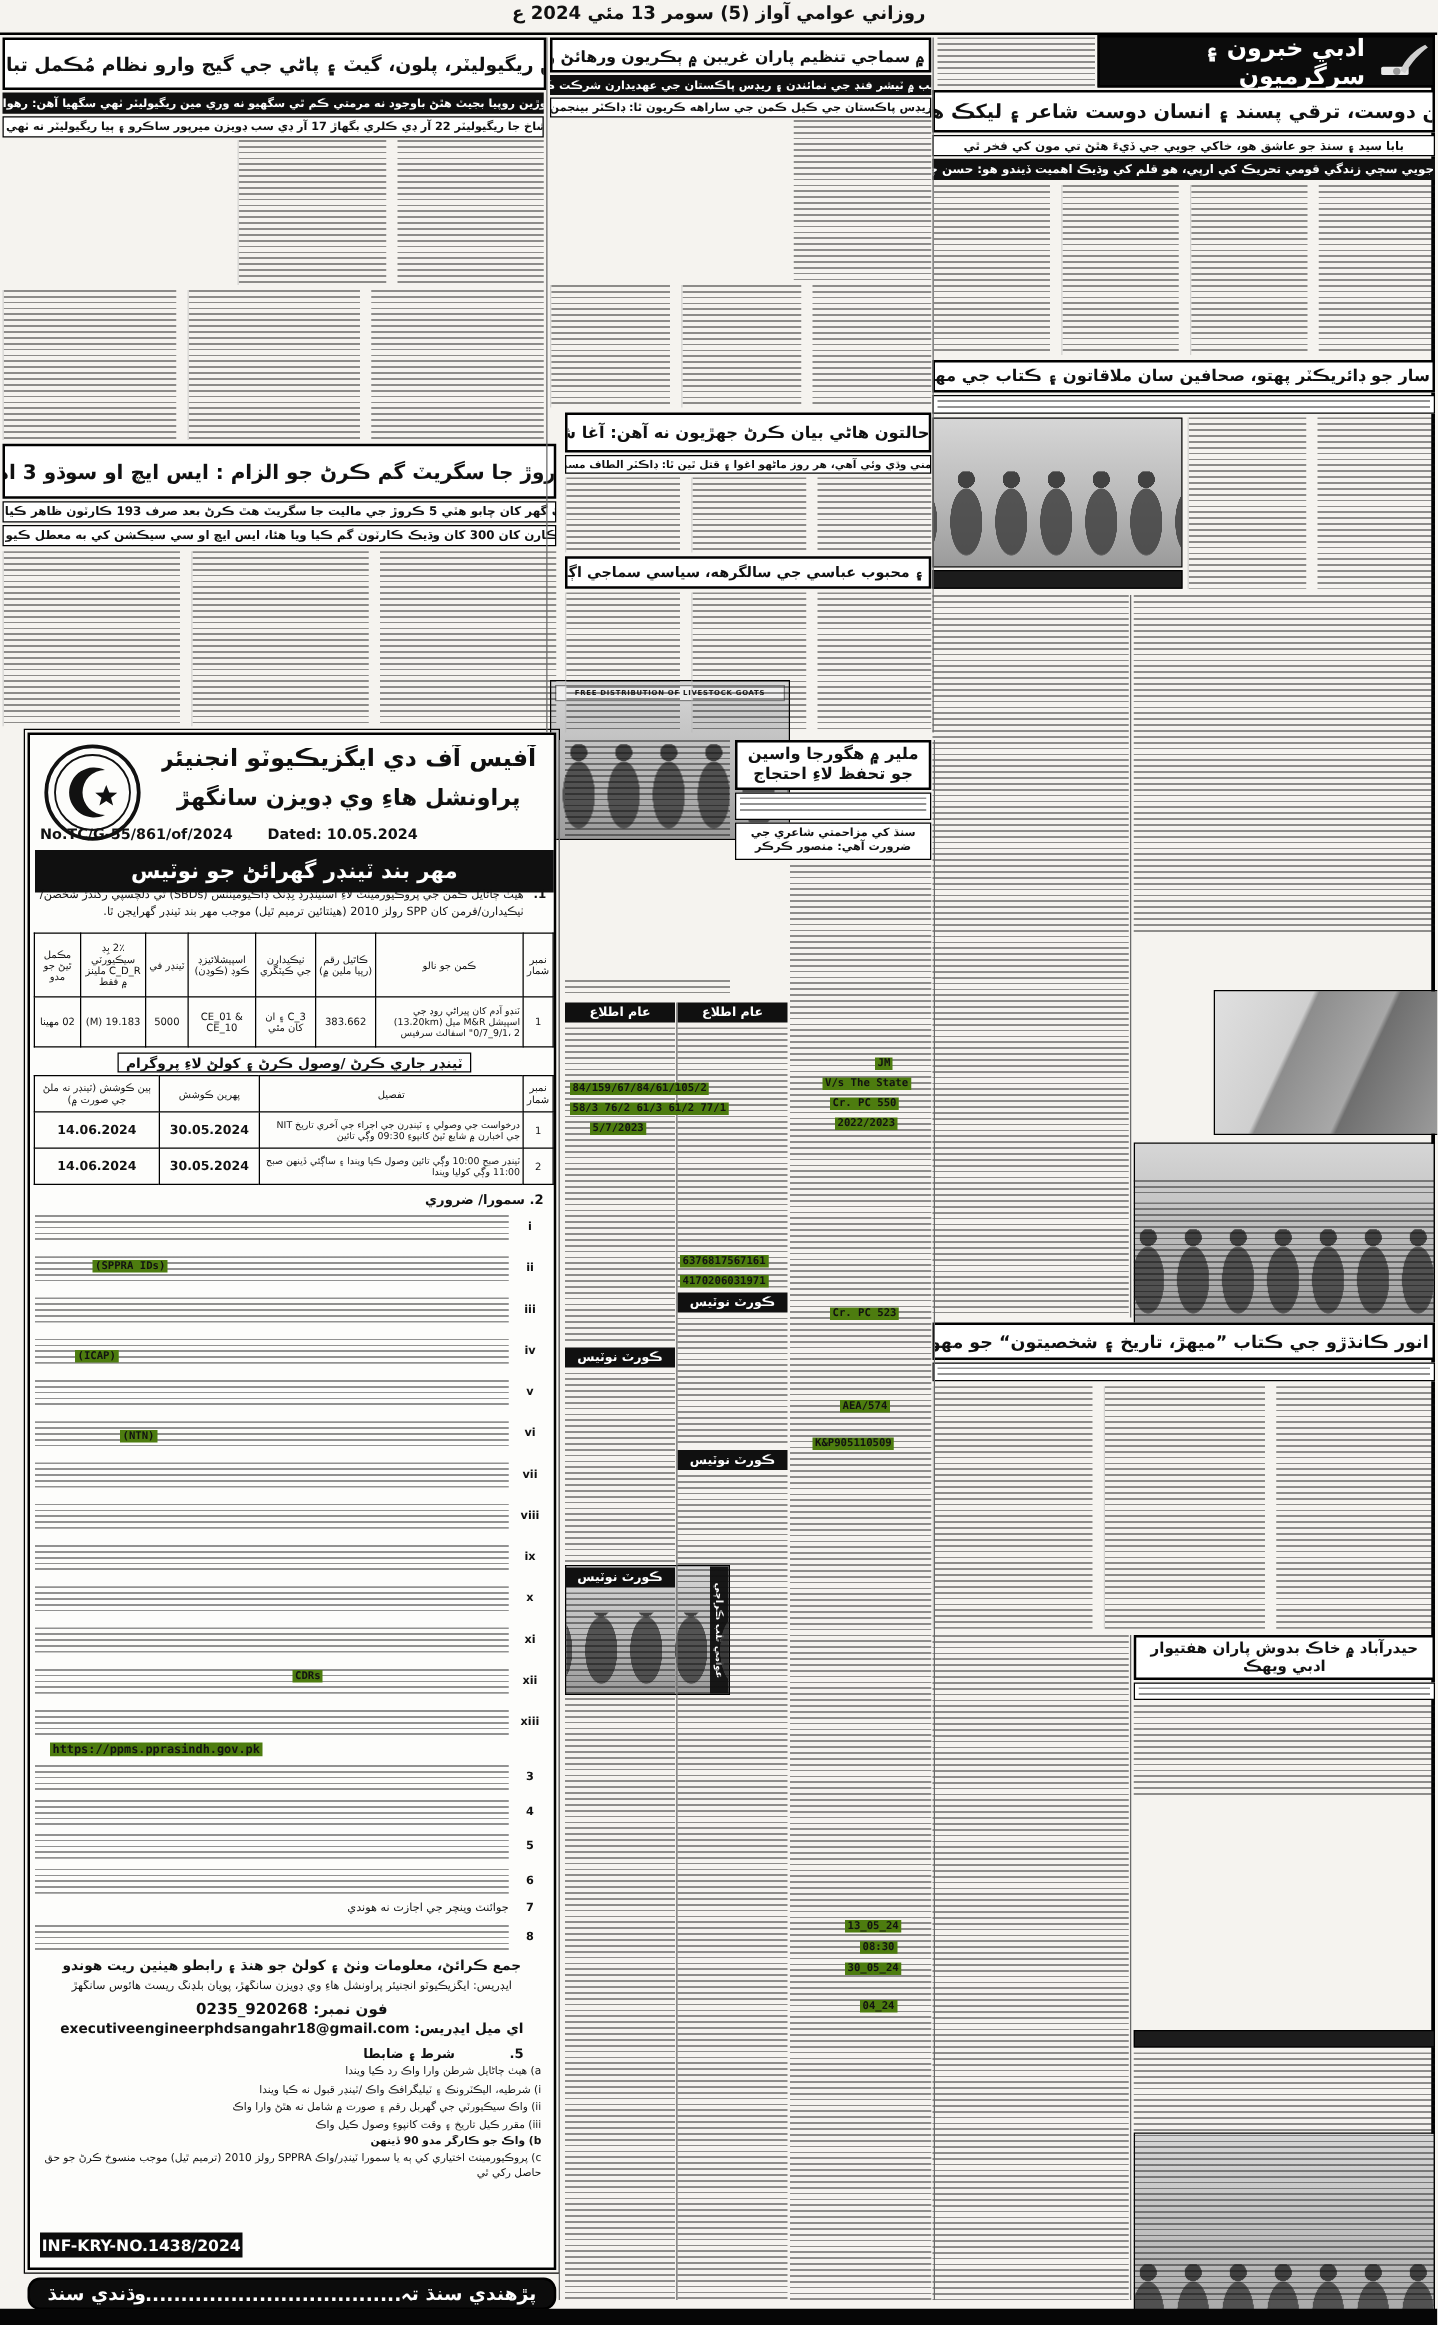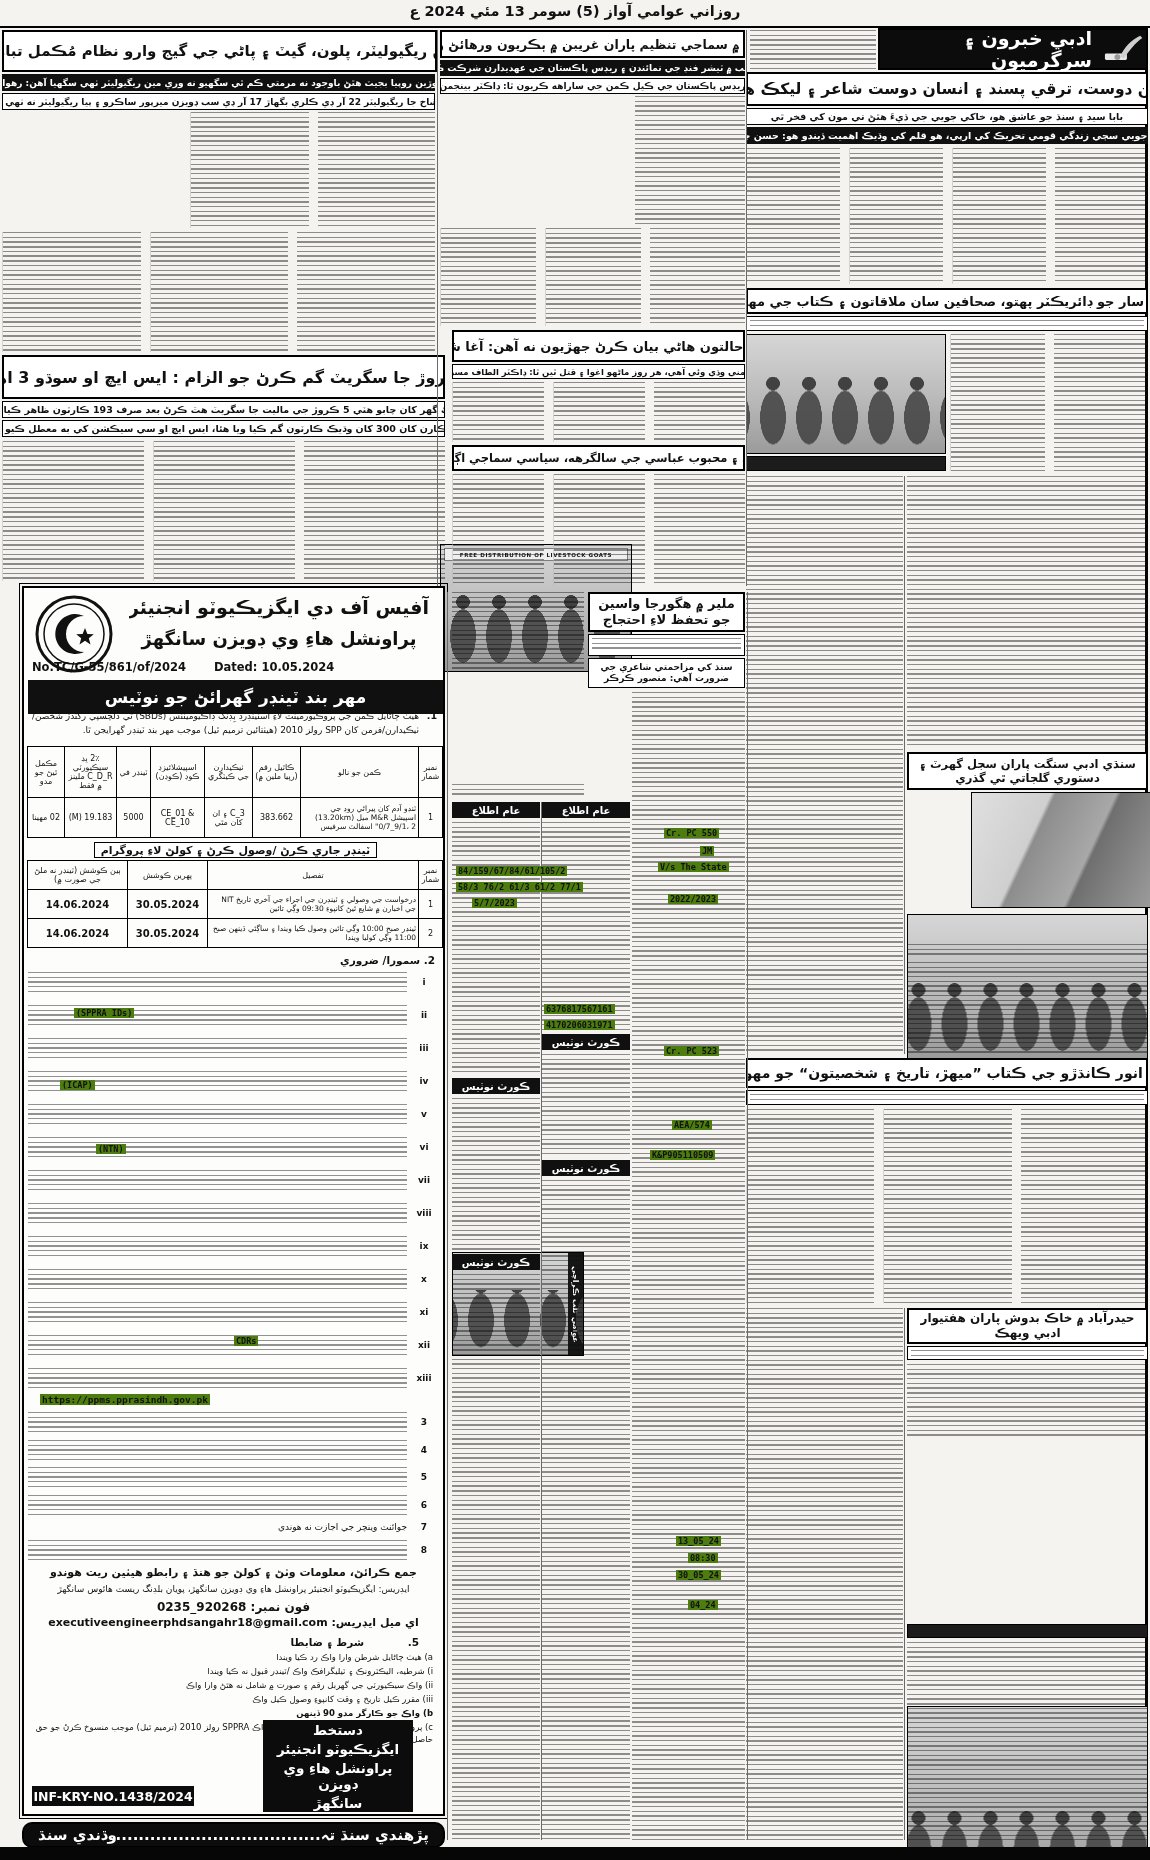--- a/index.html
+++ b/index.html
@@ -94,21 +94,20 @@
   <div class="abs photo people" style="right:204px;top:334px;width:200px;height:120px"></div>
   <div class="abs cap" style="right:204px;top:456px;width:200px;height:15px"></div>
   <div class="abs cols" style="right:2px;top:334px;width:198px;height:137px">
     <div class="sim"></div>
     <div class="sim"></div>
   </div>
 
   <div class="abs sim" style="right:247px;top:476px;width:157px;height:578px"></div>
   <div class="abs sim" style="right:2px;top:476px;width:241px;height:272px"></div>
 
-  <div class="abs hl wrap" style="right:2px;top:752px;width:241px;height:38px;font-size:11.5px">سنڌي ادبي سنگت پاران سجل گهرٽ ۽ دستوري گلجاتي ٿي گذري</div>
   <div class="abs photo people" style="right:2px;top:794px;width:241px;height:146px"></div>
   <div class="abs sim" style="right:2px;top:944px;width:241px;height:13px"></div>
   <div class="abs sim" style="right:2px;top:962px;width:241px;height:92px"></div>
 
   <div class="abs hl" style="right:2px;top:1058px;width:402px;height:30px;font-size:14px">آزاد انور ڪانڌڙو جي ڪتاب ”ميهڙ، تاريخ ۽ شخصيتون“ جو مهورت</div>
   <div class="abs simbox" style="right:2px;top:1090px;width:402px;height:15px">
       <div class="sim" style="height:100%"></div>
     </div>
   <div class="abs cols" style="right:2px;top:1109px;width:402px;height:194px">
     <div class="sim"></div>
@@ -183,21 +182,21 @@
 
   <div class="abs sim" style="right:405px;top:692px;width:113px;height:1148px"></div>
 
   <span class="frag" style="left:544px;top:1004px">6376817567161</span>
   <span class="frag" style="left:544px;top:1020px">4170206031971</span>
   <span class="frag" style="left:456px;top:866px">84/159/67/84/61/105/2</span>
   <span class="frag" style="left:456px;top:882px">58/3 76/2 61/3 61/2 77/1</span>
   <span class="frag" style="left:472px;top:898px">5/7/2023</span>
   <span class="frag" style="left:700px;top:846px">JM</span>
   <span class="frag" style="left:658px;top:862px">V/s The State</span>
-  <span class="frag" style="left:664px;top:828px">Cr. PC 550</span>
+  <span class="frag" style="left:664px;top:878px">Cr. PC 550</span>
   <span class="frag" style="left:668px;top:894px">2022/2023</span>
   <span class="frag" style="left:664px;top:1046px">Cr. PC 523</span>
   <span class="frag" style="left:672px;top:1120px">AEA/574</span>
   <span class="frag" style="left:650px;top:1150px">K&amp;P905110509</span>
   <span class="frag" style="left:676px;top:1536px">13_05_24</span>
   <span class="frag" style="left:688px;top:1553px">08:30</span>
   <span class="frag" style="left:676px;top:1570px">30_05_24</span>
   <span class="frag" style="left:688px;top:1600px">04_24</span>
 
   <div class="abs hl" style="right:713px;top:30px;width:435px;height:42px;font-size:15px;left:2px">ننڍي ۾ مين ريگيوليٽر، پلون، گيٽ ۽ پاڻي جي گيج وارو نظام مُڪمل تباهه، دانهون</div>
@@ -419,26 +418,20 @@
       <span>5.</span>
       <span style="margin-right:40px">شرط ۽ ضابطا</span>
     </div>
     <div class="term" style="top:1064px">a) هيٺ ڄاڻايل شرطن وارا واڪ رد ڪيا ويندا</div>
     <div class="term" style="top:1078px">i) شرطيه، اليڪٽرونڪ ۽ ٽيليگرافڪ واڪ /ٽينڊر قبول نه ڪيا ويندا</div>
     <div class="term" style="top:1092px">ii) واڪ سيڪيورٽي جي گهربل رقم ۽ صورت ۾ شامل نه هٿڻ وارا واڪ</div>
     <div class="term" style="top:1106px">iii) مقرر ڪيل تاريخ ۽ وقت کانپوءِ وصول ڪيل واڪ</div>
     <div class="term" style="top:1120px;font-weight:700">b) واڪ جو ڪارگر مدو 90 ڏينهن</div>
     <div class="term" style="top:1134px;white-space:normal;line-height:1.4;height:26px">c) پروڪيورمينٽ اختياري کي ٻه يا سمورا ٽينڊر/واڪ SPPRA رولز 2010 (ترميم ٿيل) موجب منسوخ ڪرڻ جو حق حاصل رکي ٿي</div>
 
-    <div class="abs sig" style="right:30px;top:1132px;width:150px;height:92px">
-      <span>دستخط</span>
-      <span>ايگزيڪيوٽو انجنيئر</span>
-      <span>پراونشل هاءِ وي ڊويزن</span>
-      <span>سانگهڙ</span>
-    </div>
     <div class="abs inf" style="left:8px;top:1198px;width:162px;height:20px">INF-KRY-NO.1438/2024</div>
   </div>
 
   <div class="abs slog" style="left:22px;top:1822px;width:423px;height:26px">
     <span>پڙهندي سنڌ تہ</span>
     <span style="overflow:hidden;flex:1;text-align:center">..........................................</span>
     <span>وڌندي سنڌ</span>
   </div>
 
   <div class="vr" style="right:402px;top:592px;height:1248px"></div>

